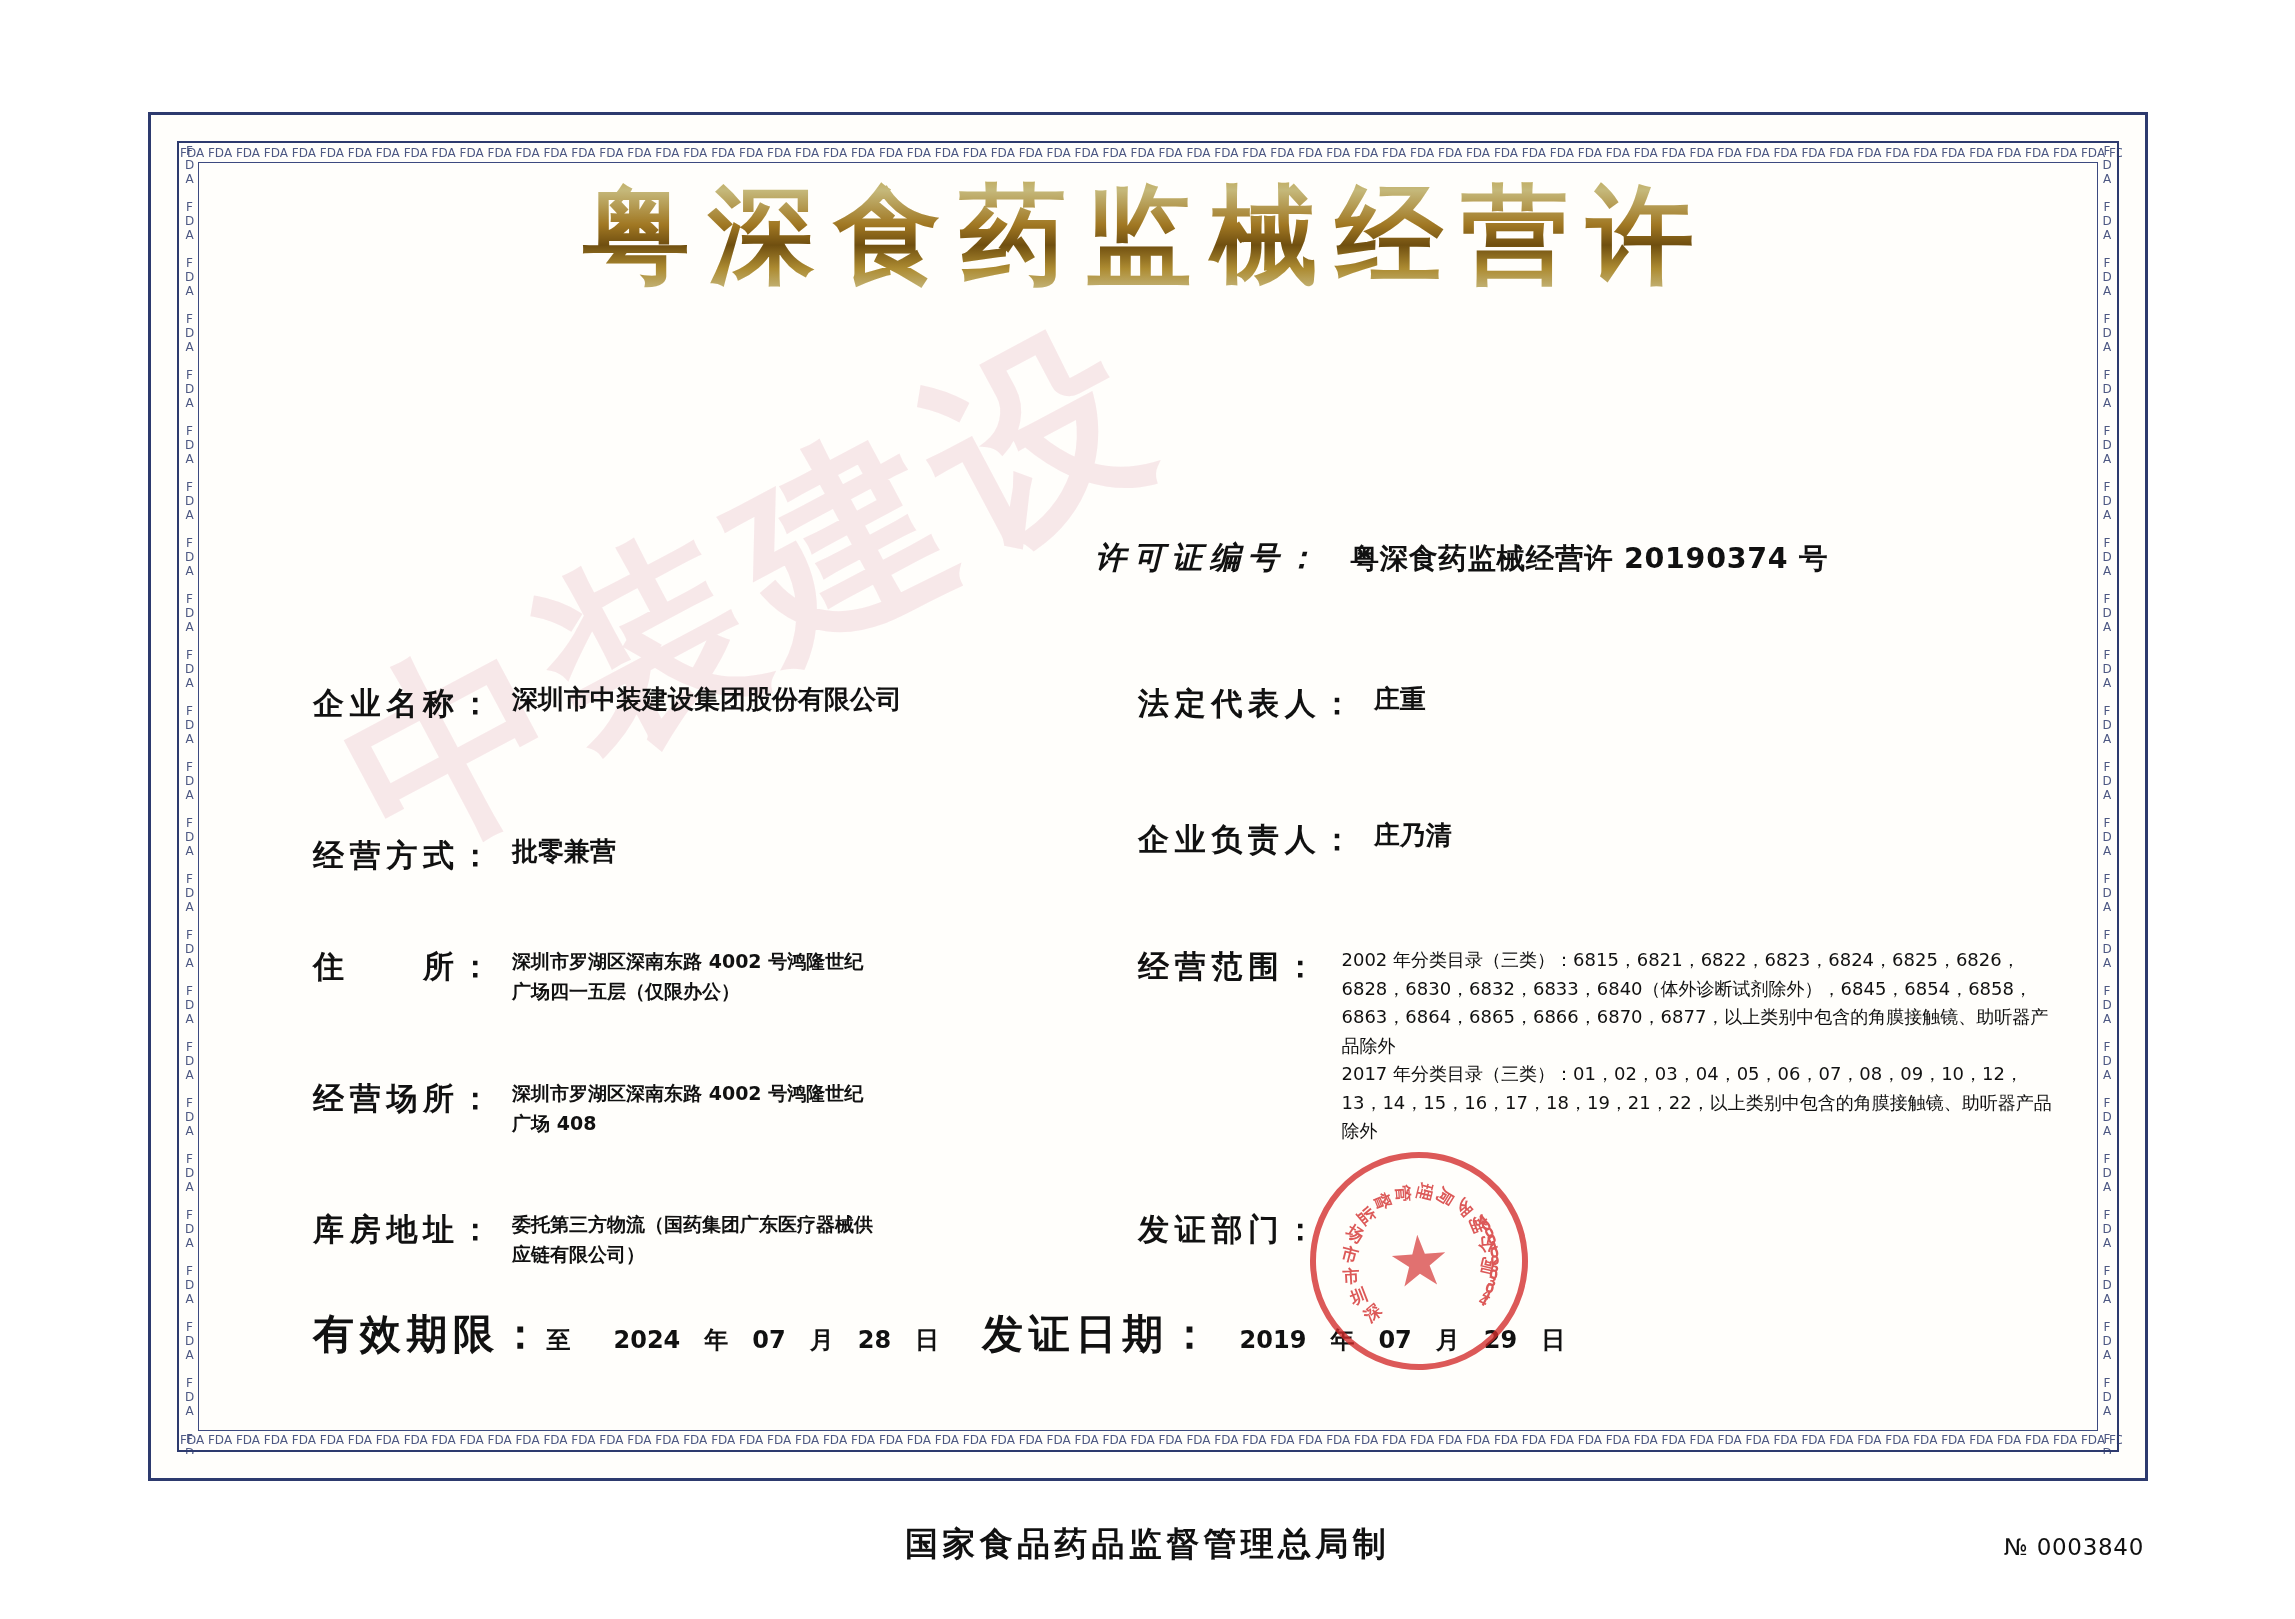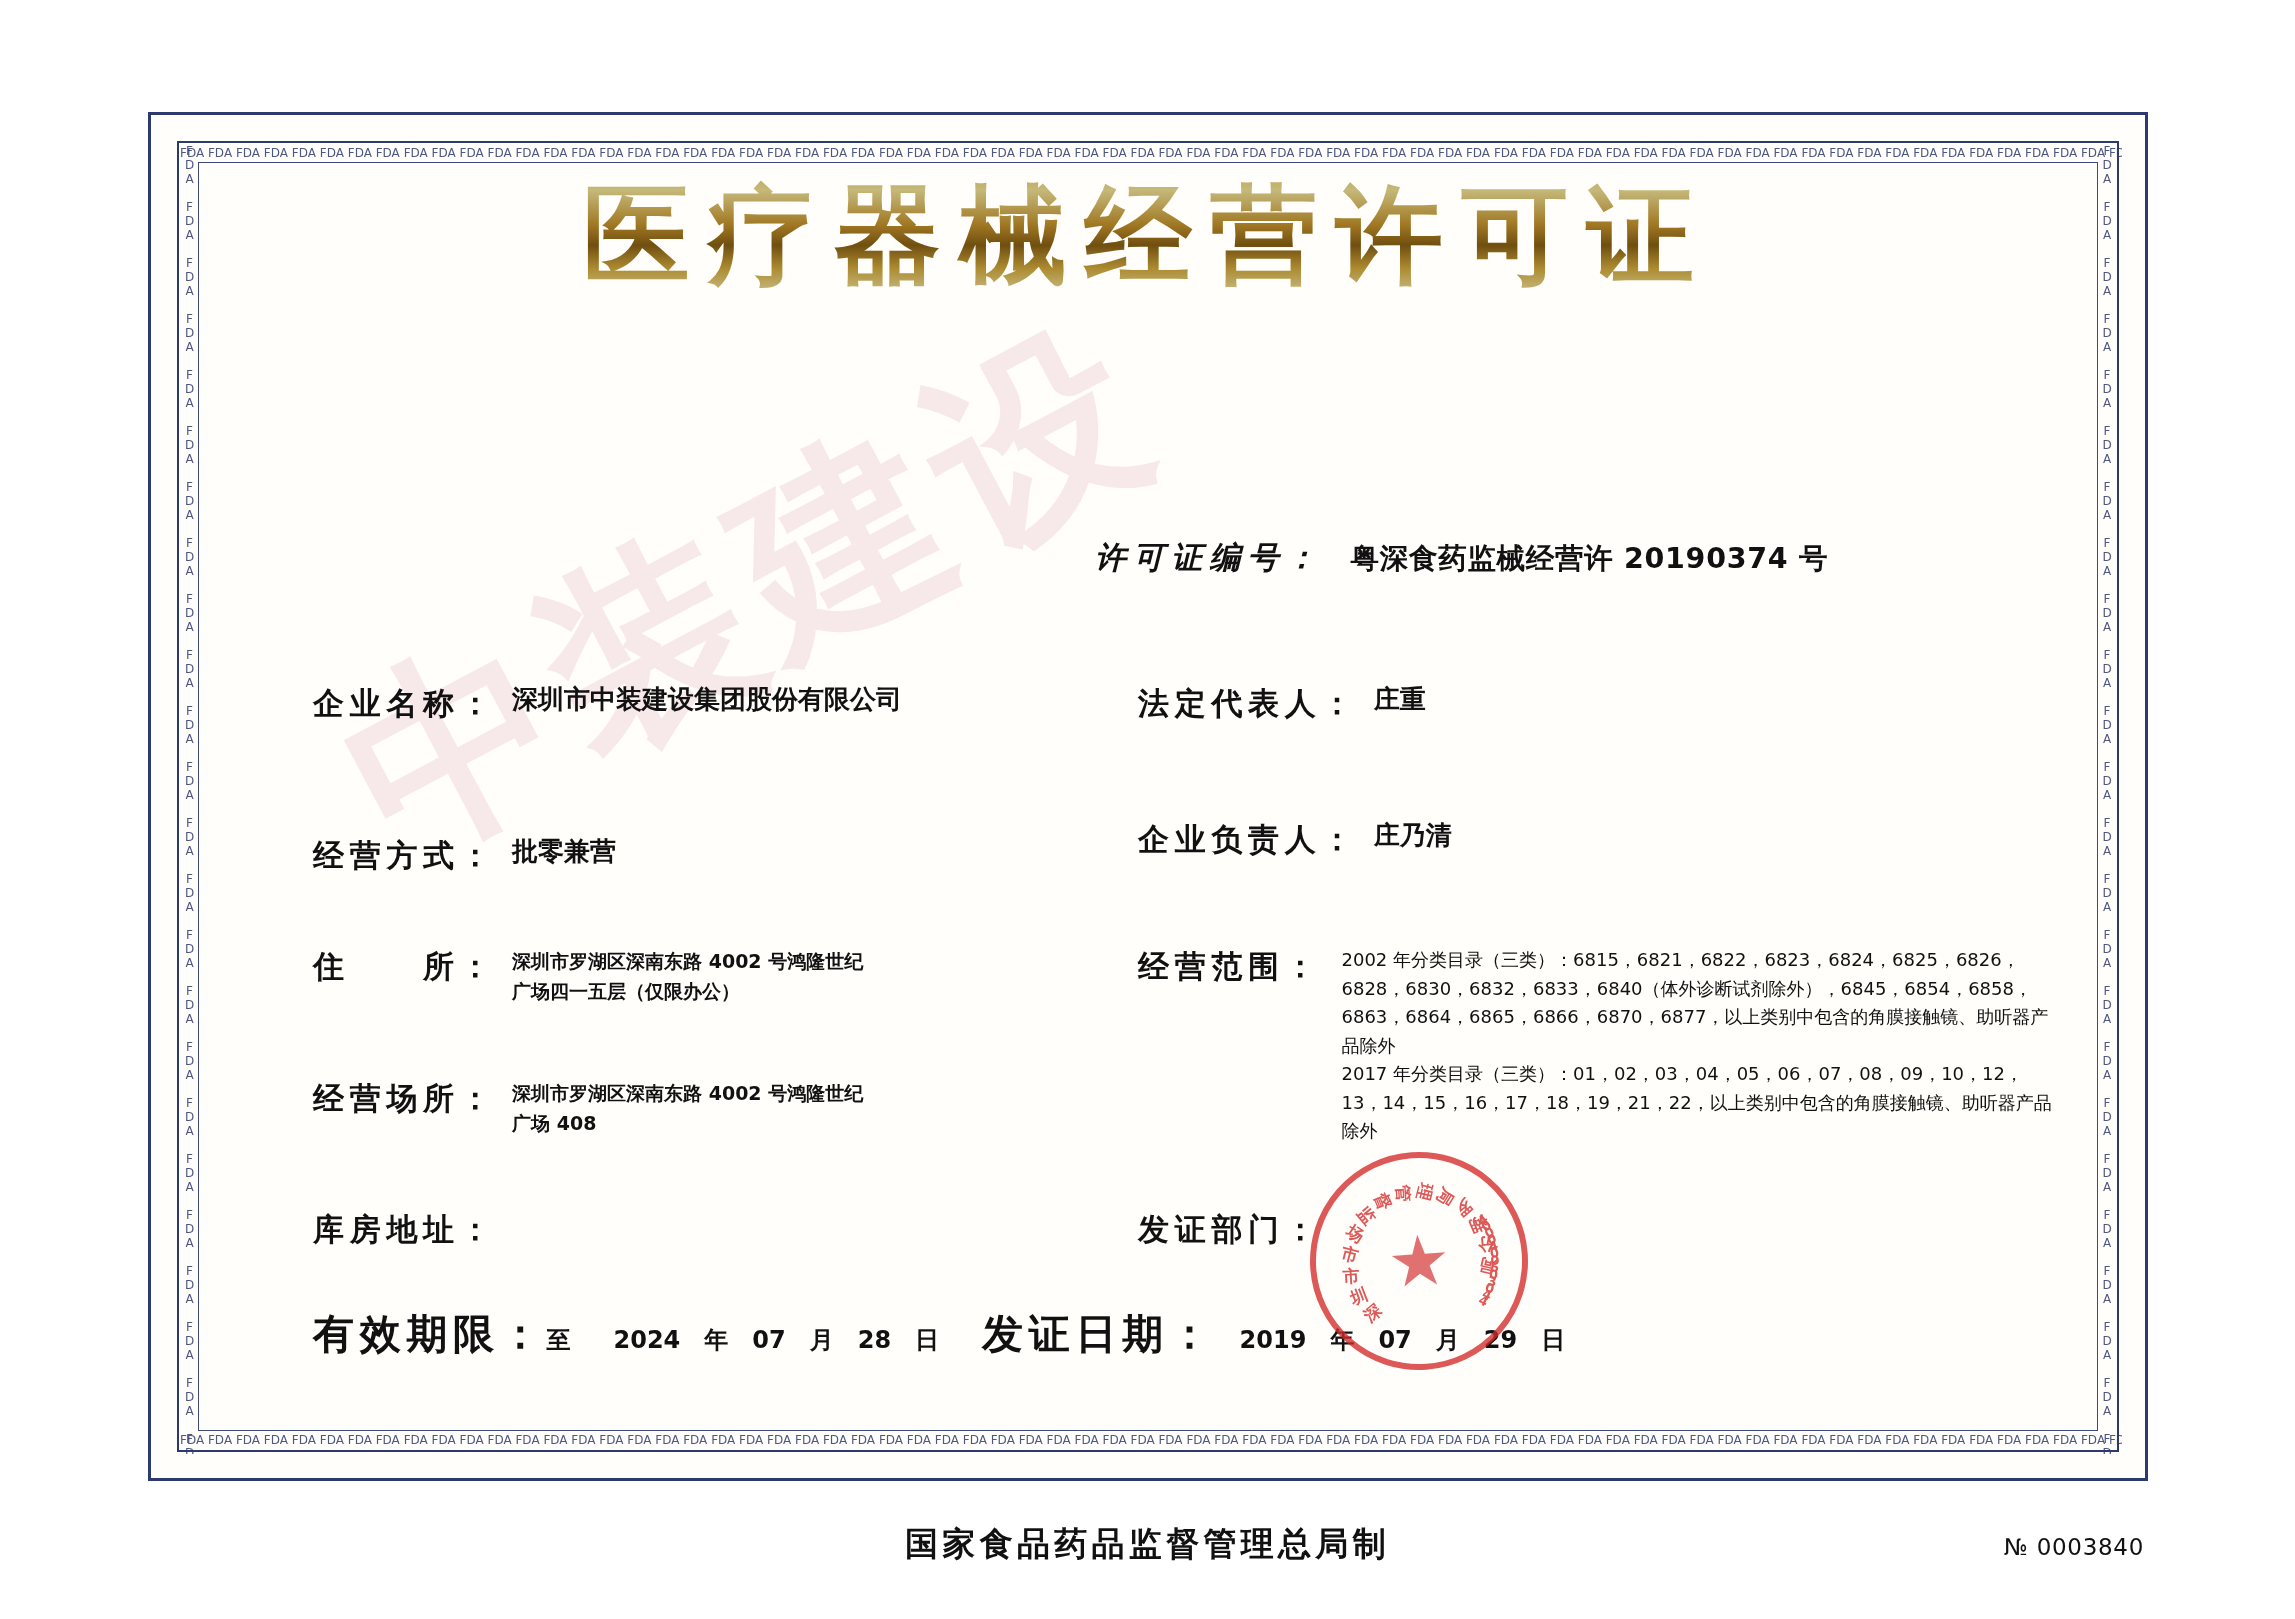--- a/index.html
+++ b/index.html
@@ -276,21 +276,21 @@
   <div class="orn orn-top" id="orn-top">FDA FDA FDA FDA FDA FDA FDA FDA FDA FDA FDA FDA FDA FDA FDA FDA FDA FDA FDA FDA FDA FDA FDA FDA FDA FDA FDA FDA FDA FDA FDA FDA FDA FDA FDA FDA FDA FDA FDA FDA FDA FDA FDA FDA FDA FDA FDA FDA FDA FDA FDA FDA FDA FDA FDA FDA FDA FDA FDA FDA FDA FDA FDA FDA FDA FDA FDA FDA FDA FDA FDA FDA FDA FDA FDA FDA FDA FDA FDA FDA FDA FDA FDA FDA FDA FDA FDA FDA FDA FDA FDA FDA FDA FDA FDA FDA FDA FDA FDA FDA FDA FDA FDA FDA FDA FDA FDA FDA FDA FDA FDA FDA FDA FDA FDA FDA FDA FDA FDA FDA FDA FDA FDA FDA FDA FDA FDA FDA FDA FDA </div>
   <div class="orn orn-bottom" id="orn-bottom">FDA FDA FDA FDA FDA FDA FDA FDA FDA FDA FDA FDA FDA FDA FDA FDA FDA FDA FDA FDA FDA FDA FDA FDA FDA FDA FDA FDA FDA FDA FDA FDA FDA FDA FDA FDA FDA FDA FDA FDA FDA FDA FDA FDA FDA FDA FDA FDA FDA FDA FDA FDA FDA FDA FDA FDA FDA FDA FDA FDA FDA FDA FDA FDA FDA FDA FDA FDA FDA FDA FDA FDA FDA FDA FDA FDA FDA FDA FDA FDA FDA FDA FDA FDA FDA FDA FDA FDA FDA FDA FDA FDA FDA FDA FDA FDA FDA FDA FDA FDA FDA FDA FDA FDA FDA FDA FDA FDA FDA FDA FDA FDA FDA FDA FDA FDA FDA FDA FDA FDA FDA FDA FDA FDA FDA FDA FDA FDA FDA FDA </div>
   <div class="orn orn-left" id="orn-left">FDA FDA FDA FDA FDA FDA FDA FDA FDA FDA FDA FDA FDA FDA FDA FDA FDA FDA FDA FDA FDA FDA FDA FDA FDA FDA FDA FDA FDA FDA FDA FDA FDA FDA FDA FDA FDA FDA FDA FDA FDA FDA FDA FDA FDA FDA FDA FDA FDA FDA FDA FDA FDA FDA FDA FDA FDA FDA FDA FDA FDA FDA FDA FDA FDA FDA FDA FDA FDA FDA FDA FDA FDA FDA FDA FDA FDA FDA FDA FDA FDA FDA FDA FDA FDA FDA FDA FDA FDA FDA </div>
   <div class="orn orn-right" id="orn-right">FDA FDA FDA FDA FDA FDA FDA FDA FDA FDA FDA FDA FDA FDA FDA FDA FDA FDA FDA FDA FDA FDA FDA FDA FDA FDA FDA FDA FDA FDA FDA FDA FDA FDA FDA FDA FDA FDA FDA FDA FDA FDA FDA FDA FDA FDA FDA FDA FDA FDA FDA FDA FDA FDA FDA FDA FDA FDA FDA FDA FDA FDA FDA FDA FDA FDA FDA FDA FDA FDA FDA FDA FDA FDA FDA FDA FDA FDA FDA FDA FDA FDA FDA FDA FDA FDA FDA FDA FDA FDA </div>
   <div class="cert-inner-border"></div>
   <div class="cert-inner-border2"></div>
 </div>
 
 <div class="watermark">中装建设</div>
 
-<div class="title">医疗器械经营许可证</div>
+<div class="title">粤深食药监械经营许</div>
 
 <div class="content">
 
   <div class="license-no-row">
     <span class="lbl-strong">许可证编号：</span>
     <span class="license-no-val">粤深食药监械经营许 20190374 号</span>
   </div>
 
   <div class="field col-left" style="top:683px;">
     <span class="label">企业名称：</span>
@@ -323,20 +323,21 @@
     </span>
   </div>
 
   <div class="field col-left" style="top:1078px; width:562px;">
     <span class="label">经营场所：</span>
     <span class="value small" style="width:548px;">深圳市罗湖区深南东路 4002 号鸿隆世纪广场 408</span>
   </div>
 
   <div class="field col-left" style="top:1209px; width:562px;">
     <span class="label">库房地址：</span>
+    <span class="value small" style="width:541px;">委托第三方物流（国药集团广东医疗器械供应链有限公司）</span>
   </div>
   <div class="field col-right" style="top:1209px;">
     <span class="label">发证部门：</span>
     <span class="value"></span>
   </div>
 
   <div class="dates">
     <span class="label">有效期限：</span>
     <span class="unit">至</span>
     <span class="gap-m"></span>

